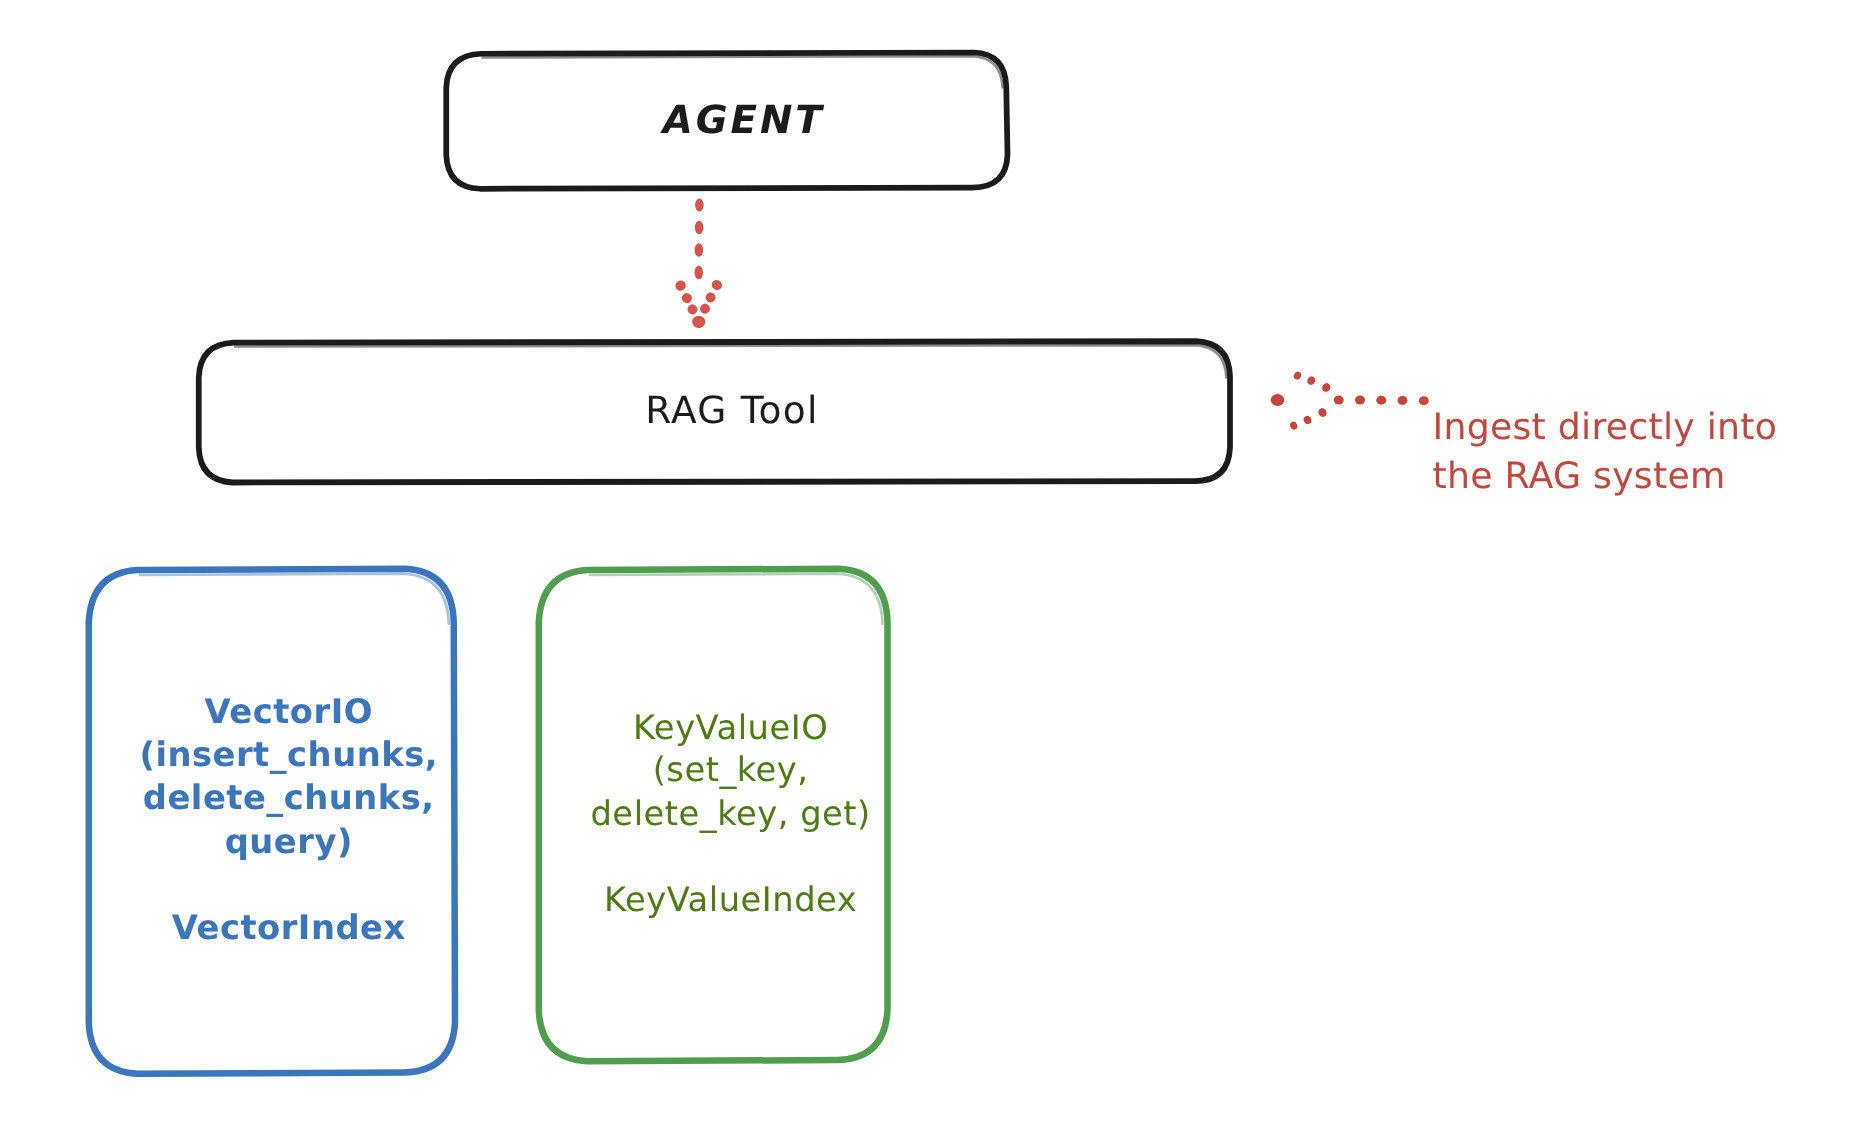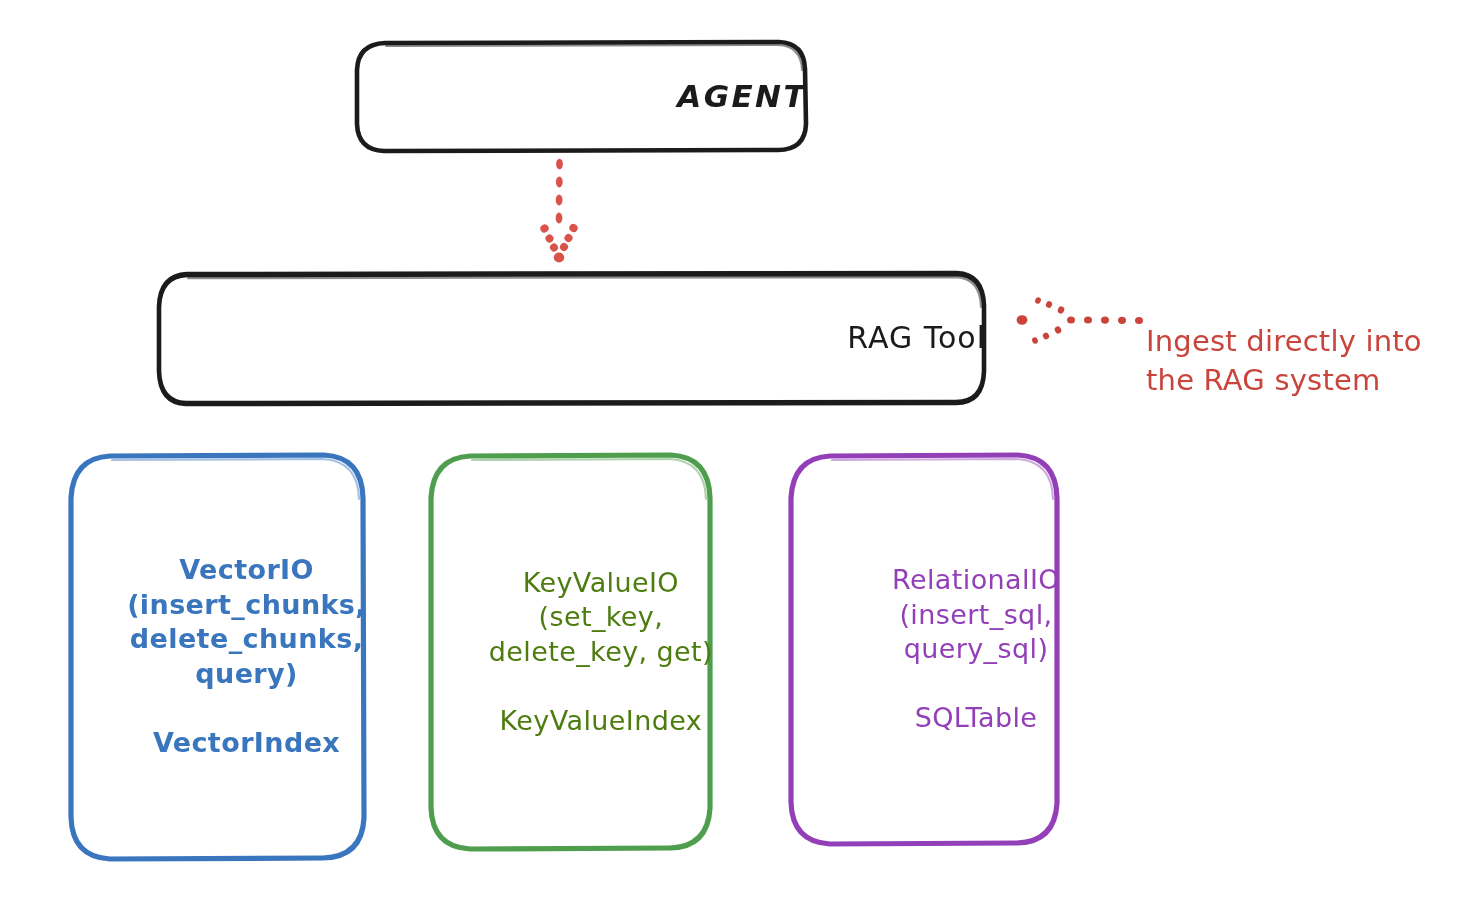--- a/index.html
+++ b/index.html
@@ -21,21 +21,21 @@
     width: 1484px;
     height: 910px;
   }
 
   
   .node {
     position: absolute;
     box-sizing: border-box;
     display: flex;
     align-items: center;
-    justify-content: flex-end;
+    justify-content: center;
     text-align: center;
     background: transparent;
     padding-left: 28px;
   }
 
   .node .node-svg {
     position: absolute;
     inset: 0;
     width: 100%;
     height: 100%;
@@ -64,21 +64,21 @@
     font-weight: 700;
     letter-spacing: 2.4px;
     color: #1b1b1b;
   }
 
   
   #node-ragtool {
     left: 157px;
     top: 271px;
     width: 829px;
-    height: 135px;
+    height: 117px;
   }
   #node-ragtool .node-label {
     font-family: "DejaVu Sans", sans-serif;
     font-size: 30px;
     font-weight: 500;
     letter-spacing: 1px;
     color: #1b1b1b;
   }
 
   
@@ -230,25 +230,14 @@
       <path d="M42,4 L243,3 Q281,5 282,46 L282,356 Q280,395 242,396 L42,397 Q4,395 3,355 L3,46 Q5,6 42,4 Z" fill="#ffffff" stroke="#4E9E4E" stroke-width="5.2" stroke-linecap="round" stroke-linejoin="round"></path>
       <path d="M44,8 L242,7 Q277,9 278,47" fill="none" stroke="#4E9E4E" stroke-width="2.2" opacity="0.45" stroke-linecap="round"></path>
     </svg>
     <div class="node-label">KeyValueIO
 (set_key,
 delete_key, get)
 
 KeyValueIndex</div>
   </div>
 
-  <div class="node card" id="node-relationalio">
-    <svg class="node-svg" viewBox="0 0 272 395" preserveAspectRatio="none">
-      <path d="M42,4 L230,3 Q268,5 269,46 L269,351 Q267,390 229,391 L42,392 Q4,390 3,350 L3,46 Q5,6 42,4 Z" fill="#ffffff" stroke="#9340B8" stroke-width="5.2" stroke-linecap="round" stroke-linejoin="round"></path>
-      <path d="M44,8 L229,7 Q264,9 265,47" fill="none" stroke="#9340B8" stroke-width="2.2" opacity="0.45" stroke-linecap="round"></path>
-    </svg>
-    <div class="node-label">RelationalIO
-(insert_sql,
-query_sql)
-
-SQLTable</div>
-  </div>
 
 </div>
 
 </body></html>

